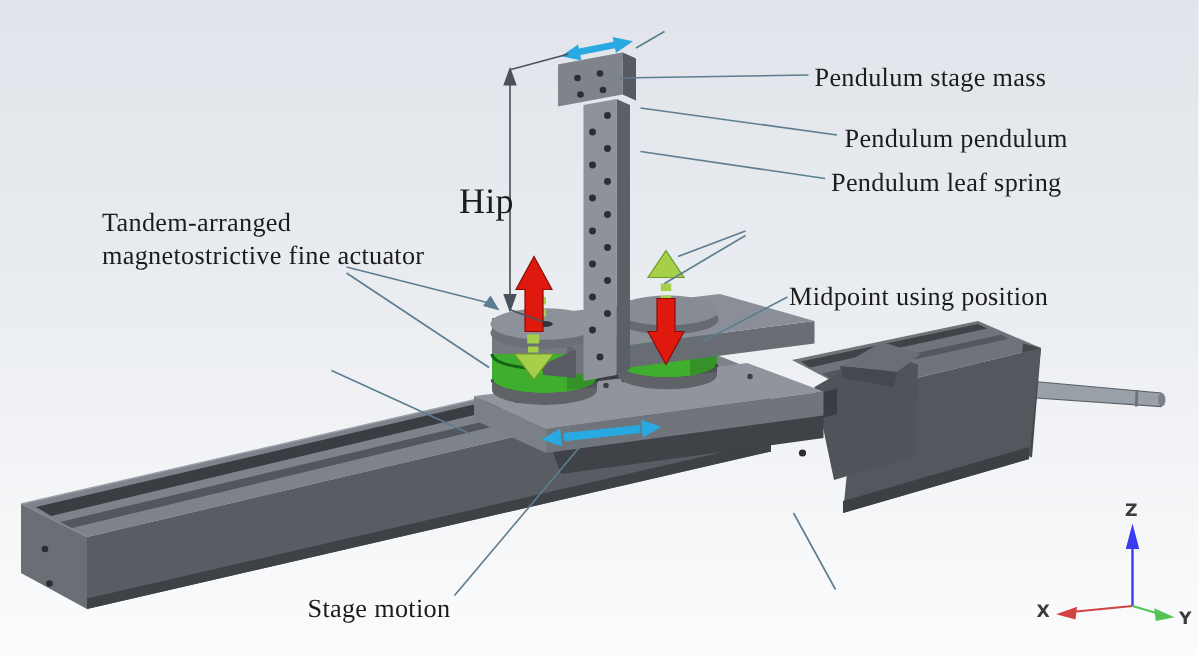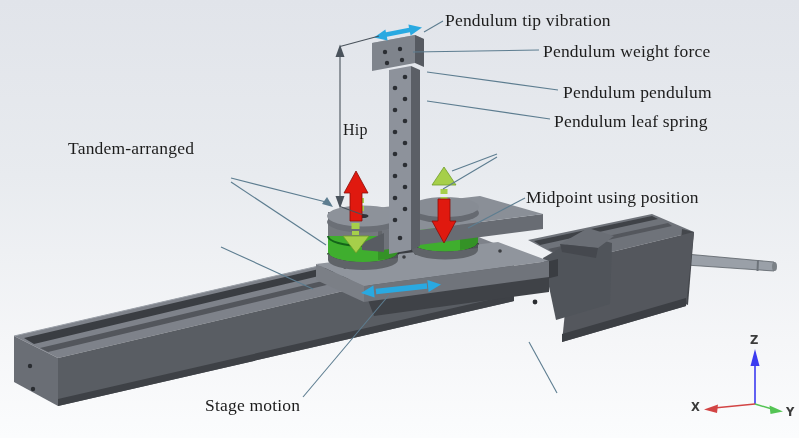--- a/index.html
+++ b/index.html
@@ -12,21 +12,21 @@
   }
   #cad{position:absolute;left:0;top:0;}
   .lbl{
     position:absolute;
     font-size:17.5px;
     color:#1c1c1c;
     white-space:nowrap;
     letter-spacing:0.2px;
     line-height:1.28;
   }
-  .lbl.hip{font-size:16px;margin-left:37px;}
+  .lbl.hip{font-size:24px;}
   .axis-letter{
     font-family:"DejaVu Sans","Liberation Sans",sans-serif;
     font-size:11.5px;font-weight:700;fill:#3b3b3b;
   }
 </style>
 </head>
 <body>
 
 <div id="fig">
 
@@ -197,24 +197,24 @@
     <line x1="755" y1="404" x2="714" y2="408" stroke-width="1.4" stroke="#d24444"></line>
     <polygon points="704,409.5 718,404.5 717,413" fill="#d24444"></polygon>
     <line x1="755" y1="404" x2="772" y2="409" stroke-width="1.4" stroke="#54c454"></line>
     <polygon points="783,411.5 769.5,405.5 770.5,414" fill="#54c454"></polygon>
     <text x="750" y="344" class="axis-letter">Z</text>
     <text x="691" y="411" class="axis-letter">X</text>
     <text x="786" y="416" class="axis-letter">Y</text>
   </g>
 </svg>
 
-<div class="lbl" style="left:445px;top:9px">Pendulum tip vibration</div>
-<div class="lbl" style="left:543px;top:40px">Pendulum weight force</div>
+<div class="lbl" style="left:543px;top:40px">Pendulum stage mass</div>
 <div class="lbl" style="left:563px;top:81px">Pendulum pendulum</div>
 <div class="lbl" style="left:554px;top:110px">Pendulum leaf spring</div>
 <div class="lbl hip" style="left:306px;top:120px">Hip</div>
 <div class="lbl" style="left:68px;top:137px">
   <span style="display:block">Tandem-arranged</span>
+  <span style="display:block">magnetostrictive fine actuator</span>
 </div>
 <div class="lbl" style="left:526px;top:186px">Midpoint using position</div>
 <div class="lbl" style="left:205px;top:394px">Stage motion</div>
 
 </div>
 
 </body></html>

